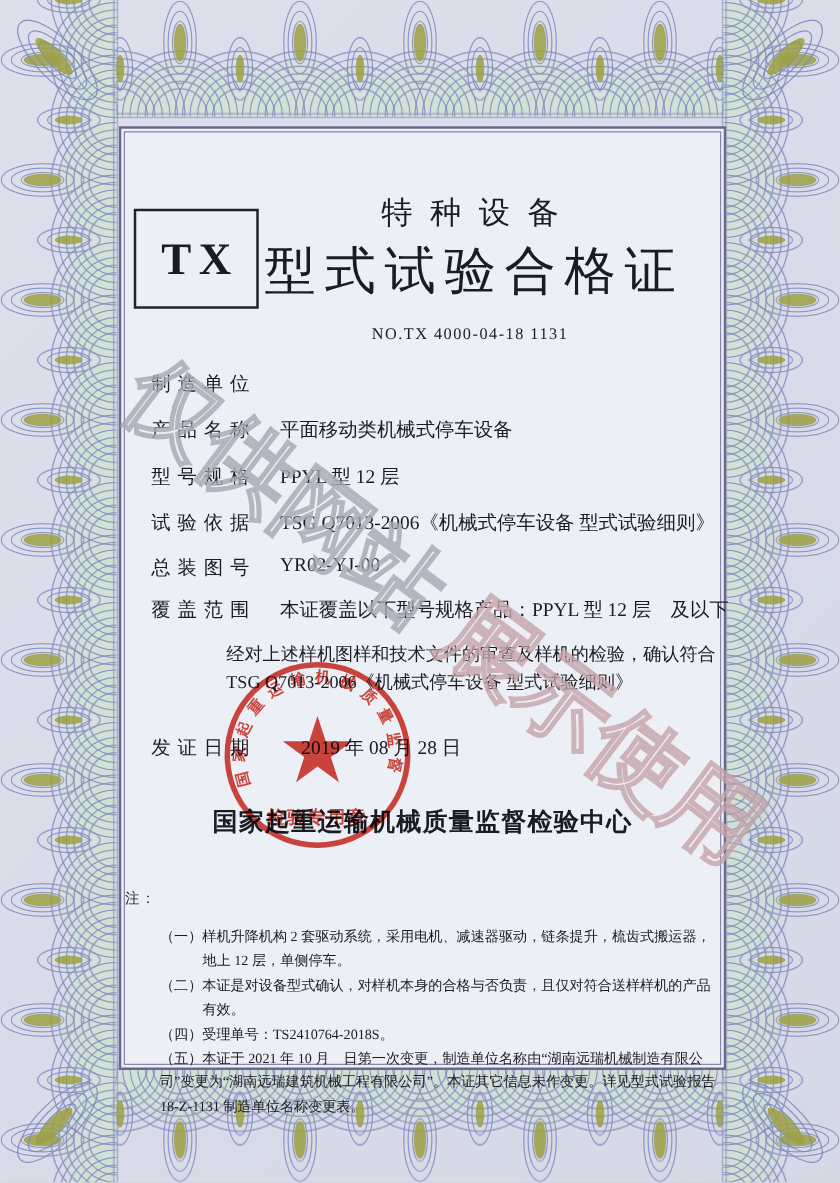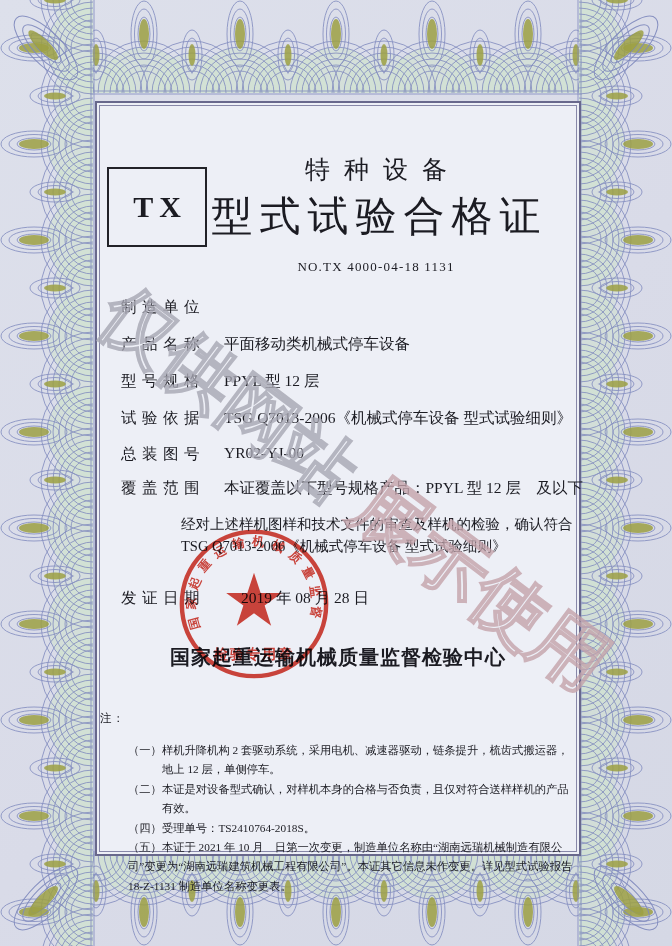--- a/index.html
+++ b/index.html
@@ -11,21 +11,21 @@
   .border-art{position:absolute;left:0;top:0;z-index:1;}
   .panel{
     position:absolute;left:95px;top:101px;width:486px;height:755px;z-index:2;
     background:#edeff6;border:2px solid #68688c;box-sizing:border-box;
   }
   .panel::before{content:"";position:absolute;inset:2px;border:1px solid #8787a8;pointer-events:none;}
   .abs{position:absolute;z-index:3;}
   .tx-box{
     left:107px;top:167px;width:96px;height:76px;border:2.5px solid #222228;
     display:flex;align-items:center;justify-content:center;
-    font-size:30px;font-weight:bold;letter-spacing:6px;text-indent:6px;background:transparent;
+    font-size:36px;font-weight:bold;letter-spacing:6px;text-indent:6px;background:transparent;
   }
   .header{left:192px;top:153px;width:368px;text-align:center;}
   .subtitle{font-size:25px;letter-spacing:14px;text-indent:14px;}
   .main-title{font-size:41px;letter-spacing:7px;text-indent:7px;margin-top:3px;white-space:nowrap;}
   .cert-no{left:192px;top:259px;width:368px;text-align:center;font-size:13px;letter-spacing:1.2px;}
   .field-row{left:121px;display:flex;align-items:flex-start;}
   .f-label{width:80px;flex:0 0 80px;font-size:15.5px;letter-spacing:5.5px;white-space:nowrap;}
   .f-value{margin-left:23px;font-size:15.5px;white-space:nowrap;}
   .row-0{top:297px}.row-1{top:334px}.row-2{top:371px}
   .row-3{top:408px}.row-4{top:444px}.row-5{top:478px}

